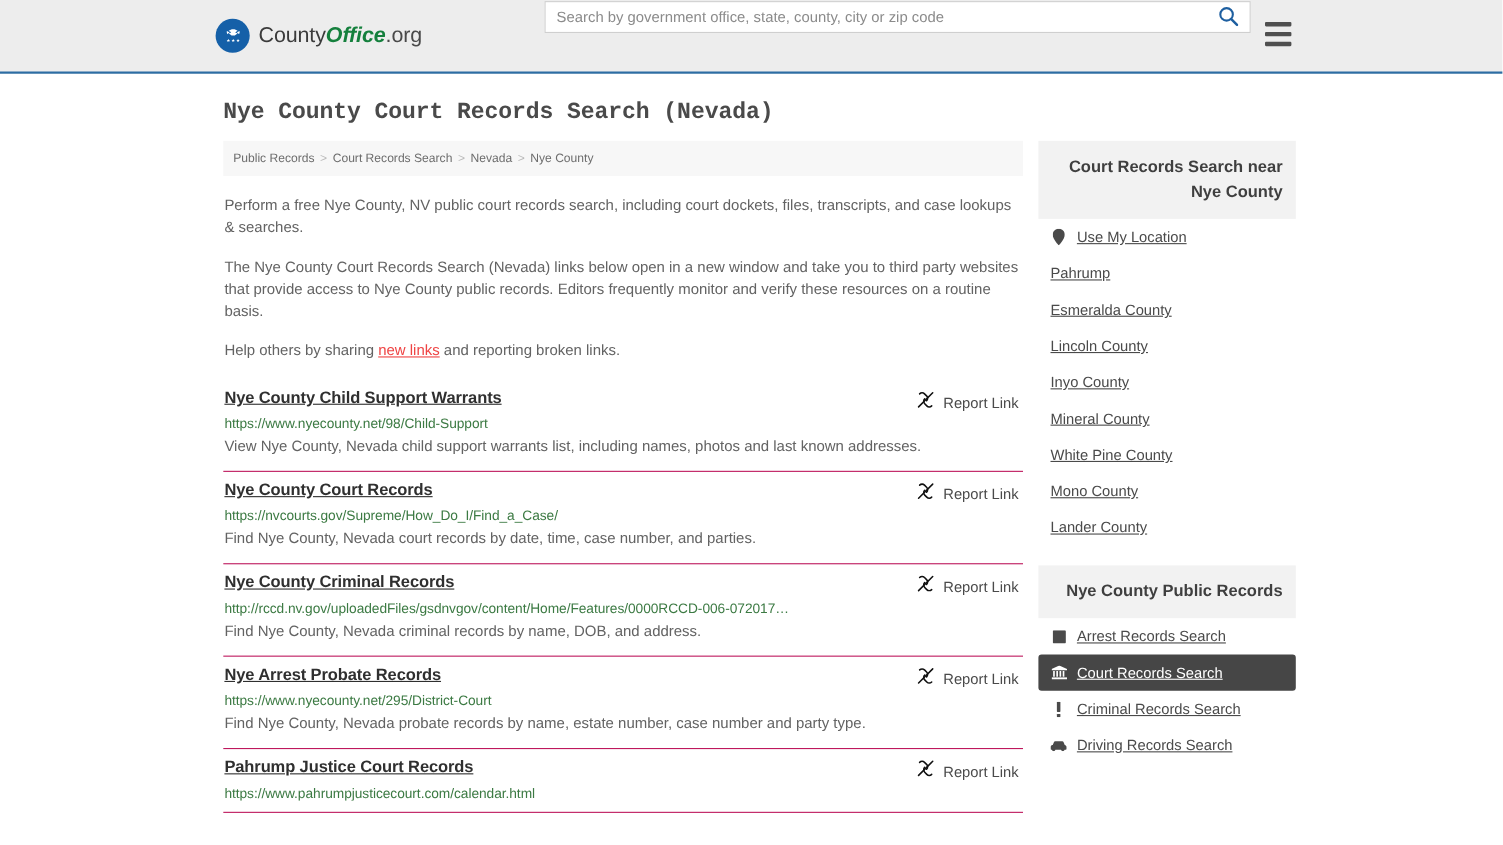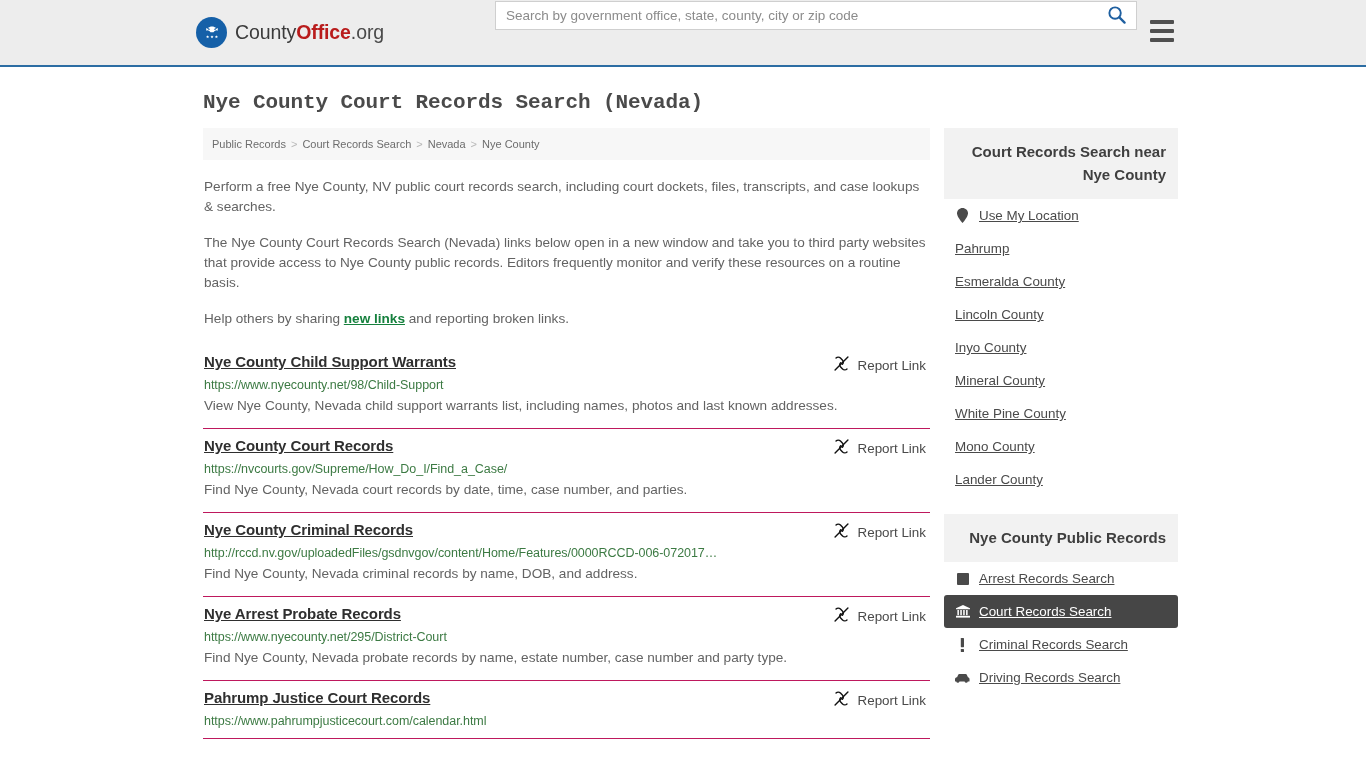--- a/index.html
+++ b/index.html
@@ -38,21 +38,21 @@
     flex: none;
   }
   .logo-mark svg { display: block; }
   .logo-text {
     margin-left: 8px;
     font-size: 19.5px;
     color: #3b3b3b;
     letter-spacing: -0.1px;
     white-space: nowrap;
   }
-  .logo-text b { color: #b91c1c; font-weight: 700; }
+  .logo-text b { color: #15803d; font-weight: 700; font-style: italic; }
   .logo-text .org { color: #4a4a4a; }
 
   .search-wrap {
     position: absolute;
     left: 495px;
     top: 1px;
     width: 642px;
     height: 29px;
     background: #ffffff;
     border: 1px solid #cfcfcf;
@@ -141,23 +141,23 @@
 
   
   .intro p {
     font-size: 13.6px;
     line-height: 20px;
     color: #636363;
     margin: 16px 0 0 1px;
   }
   .intro p:first-child { margin-top: 17px; }
   .intro a {
-    color: #15803d;
+    color: #ef4444;
     text-decoration: underline;
-    font-weight: 700;
+    font-weight: 400;
   }
 
   
   .results { margin-top: 17px; }
   .result {
     border-bottom: 1px solid #be185d;
     padding: 8px 0 10px 1px;
     position: relative;
   }
   .result:first-child { padding-top: 7px; }

